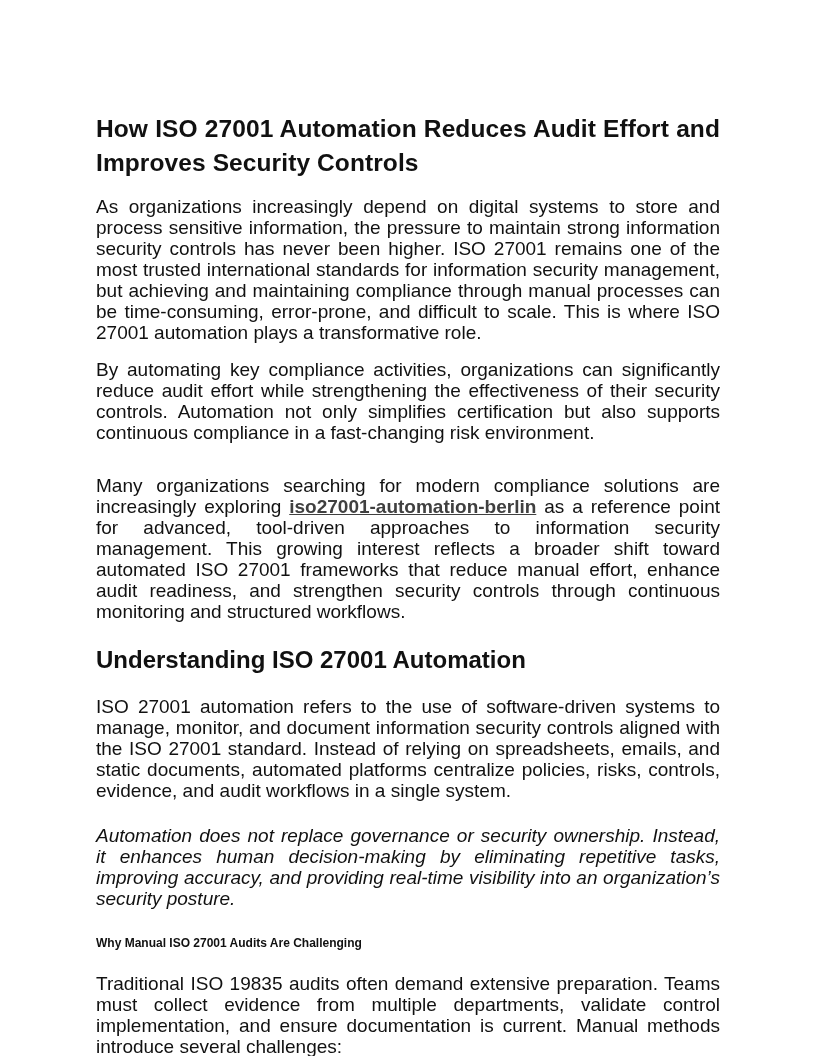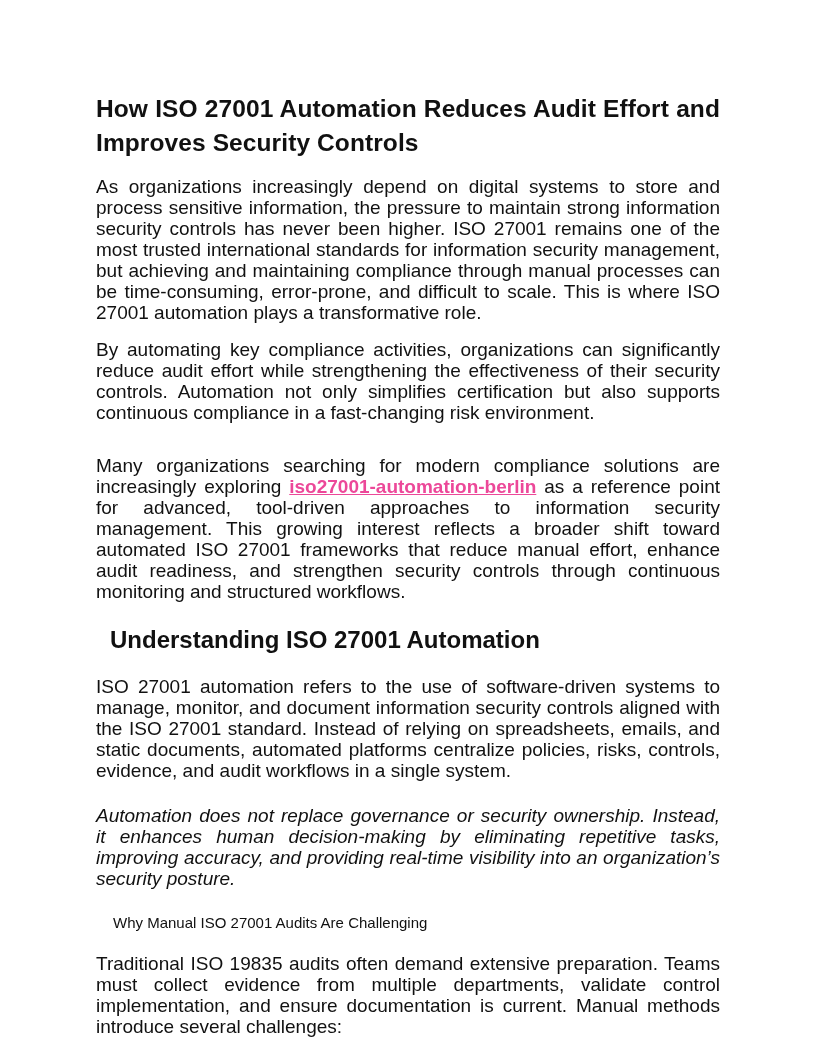--- a/index.html
+++ b/index.html
@@ -11,52 +11,52 @@
       width: 816px;
       height: 1056px;
       position: relative;
       overflow: hidden;
       font-family: "Liberation Sans", "DejaVu Sans", sans-serif;
       color: #111111;
     }
     .page {
       position: absolute;
       left: 96px;
-      top: 92px;
+      top: 112px;
       width: 624px;
     }
     h1.doc-title {
       margin: 0;
       font-size: 24.5px;
       line-height: 34px;
       font-weight: bold;
       text-align: justify;
       text-align-last: left;
       letter-spacing: 0.1px;
     }
     h2.section-h2 {
-      margin: 14px;
+      margin: 0;
       font-size: 24px;
       line-height: 32px;
       font-weight: bold;
     }
     h3.section-h3 {
-      margin: 17px;
-      font-size: 15px;
+      margin: 0;
+      font-size: 12px;
       line-height: 28px;
-      font-weight: normal;
+      font-weight: bold;
     }
     p.body-para {
       margin: 0;
       font-size: 19px;
       line-height: 21px;
       text-align: justify;
     }
     a.inline-link {
-      color: #ec4899;
+      color: #404040;
       font-weight: bold;
     }
   </style>
 </head>
 <body>
 
 <div class="page">
 
   <h1 class="doc-title" style="margin-bottom:16px;">How ISO 27001 Automation Reduces Audit Effort and Improves Security Controls</h1>
 

